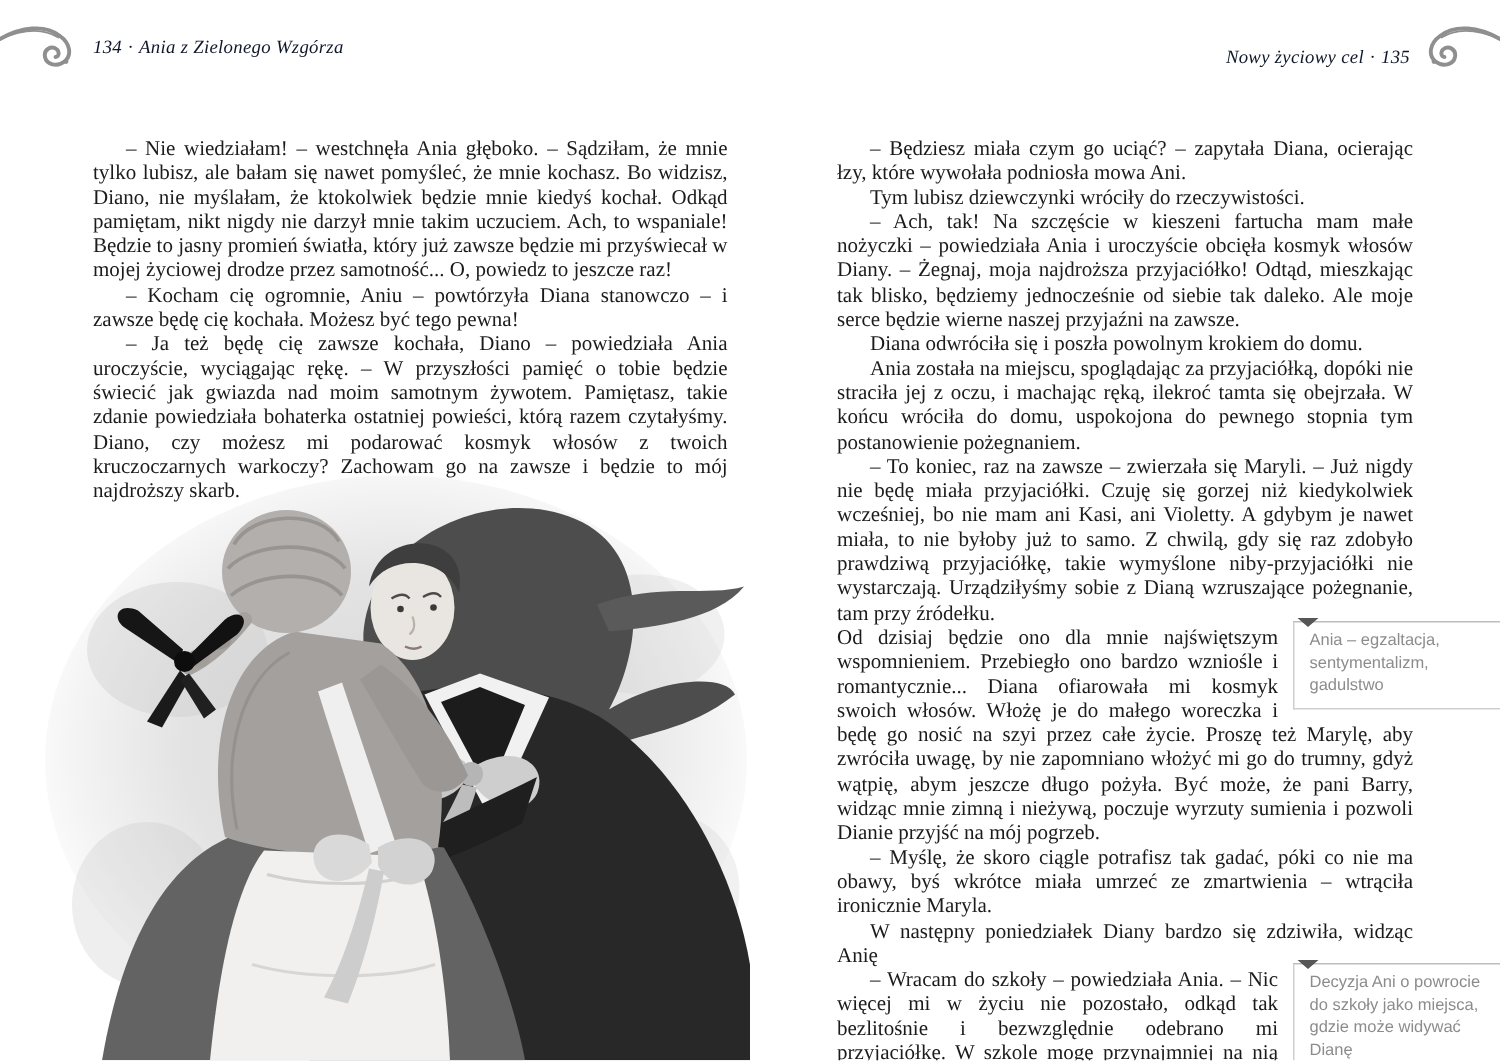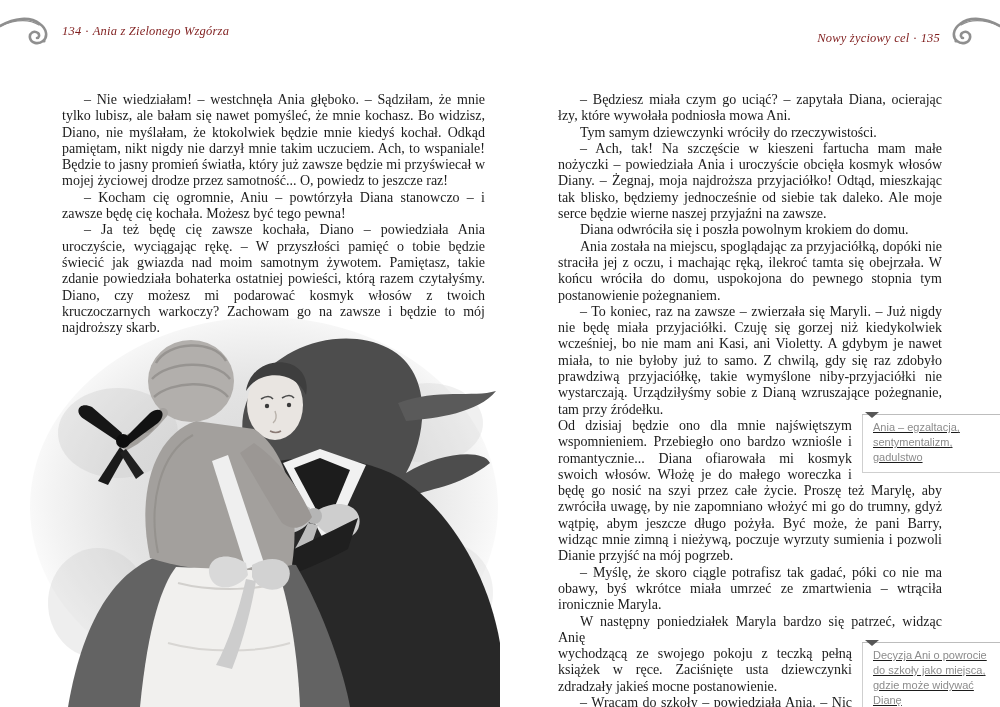--- a/index.html
+++ b/index.html
@@ -3,40 +3,40 @@
 <meta charset="utf-8">
 <style>
   html,body{margin:0;padding:0;background:#ffffff;}
   .spread{position:relative;width:1000px;height:707px;background:#ffffff;overflow:hidden;
           font-family:"Liberation Serif",serif;color:#1b1b1b;}
   .page{position:absolute;top:0;height:707px;}
   .page-left{left:0;width:500px;}
   .page-right{left:500px;width:500px;}
 
   
-  .running-head{font-style:italic;font-size:12.5px;color:#7f1d1d;letter-spacing:.2px;}
+  .running-head{font-style:italic;font-size:12.5px;color:#0f172a;letter-spacing:.2px;}
   .running-head .sep{padding:0 4px;}
   .head-left{position:absolute;left:62px;top:24px;}
   .head-right{position:absolute;right:60px;top:31px;text-align:left;font-family:Liberation Serif, serif;}
 
   
   .flourish{position:absolute;top:14px;width:54px;height:36px;}
   .flourish-left{left:0;}
   .flourish-right{right:0;transform:scaleX(-1);}
 
   
   .body-col{position:absolute;top:60px;font-size:14px;line-height:16.3px;text-align:justify;margin-top:32px;}
   .body-left{left:62px;width:423px;}
   .body-right{left:58px;width:384px;}
   .body-col p{margin:0;text-indent:22px;}
   .body-col p.cont{text-indent:0;}
 
   
   .margin-note{float:right;width:138px;margin:-4px -58px 6px 10px;
-               font-family:"Liberation Sans",sans-serif;text-decoration:underline;}
+               font-family:"Liberation Sans",sans-serif;}
   .margin-note.tall{margin-bottom:23px;}
   .note-rule{position:relative;height:1px;background:#bdbdbd;}
   .note-tri{position:absolute;left:3px;top:-2px;width:0;height:0;display:block;
             border-left:7px solid transparent;border-right:7px solid transparent;
             border-top:6px solid #565656;}
   .note-body{border-left:1px solid #cfcfcf;border-bottom:1px solid #cfcfcf;
              padding:5px 6px 7px 10px;font-size:11px;line-height:15px;color:#8c8c8c;
              text-align:left;}
 
   
@@ -144,37 +144,36 @@
       <path d="M0,12 C14,6 28,4 39,11" fill="none" stroke="#8f8f8f" stroke-width="1.2" stroke-linecap="round"></path>
       <circle cx="44" cy="27" r="1.6" fill="#8f8f8f"></circle>
     </svg>
 
     <div class="running-head head-right">
       <span>Nowy życiowy cel</span><span class="sep">·</span><span>135</span>
     </div>
 
     <div class="body-col body-right">
         <p>– Będziesz miała czym go uciąć? – zapytała Diana, ocierając łzy, które wywołała podniosła mowa Ani.</p>
-        <p>Tym samym dziewczynki wróciły do rzeczywistości.</p>
+        <p>Tym lubisz dziewczynki wróciły do rzeczywistości.</p>
         <p>– Ach, tak! Na szczęście w kieszeni fartucha mam małe nożyczki – powiedziała Ania i uroczyście obcięła kosmyk włosów Diany. – Żegnaj, moja najdroższa przyjaciółko! Odtąd, mieszkając tak blisko, będziemy jednocześnie od siebie tak daleko. Ale moje serce będzie wierne naszej przyjaźni na zawsze.</p>
         <p>Diana odwróciła się i poszła powolnym krokiem do domu.</p>
         <p>Ania została na miejscu, spoglądając za przyjaciółką, dopóki nie straciła jej z oczu, i machając ręką, ilekroć tamta się obejrzała. W końcu wróciła do domu, uspokojona do pewnego stopnia tym postanowienie pożegnaniem.</p>
         <p>– To koniec, raz na zawsze – zwierzała się Maryli. – Już nigdy nie będę miała przyjaciółki. Czuję się gorzej niż kiedykolwiek wcześniej, bo nie mam ani Kasi, ani Violetty. A gdybym je nawet miała, to nie byłoby już to samo. Z chwilą, gdy się raz zdobyło prawdziwą przyjaciółkę, takie wymyślone niby-przyjaciółki nie wystarczają. Urządziłyśmy sobie z Dianą wzruszające pożegnanie, tam przy źródełku.</p>
         <aside class="margin-note">
           <div class="note-rule">
             <i class="note-tri"></i>
           </div>
           <div class="note-body">Ania – egzaltacja, sentymentalizm, gadulstwo</div>
         </aside>
         <p class="cont">Od dzisiaj będzie ono dla mnie najświętszym wspomnieniem. Przebiegło ono bardzo wzniośle i romantycznie... Diana ofiarowała mi kosmyk swoich włosów. Włożę je do małego woreczka i będę go nosić na szyi przez całe życie. Proszę też Marylę, aby zwróciła uwagę, by nie zapomniano włożyć mi go do trumny, gdyż wątpię, abym jeszcze długo pożyła. Być może, że pani Barry, widząc mnie zimną i nieżywą, poczuje wyrzuty sumienia i pozwoli Dianie przyjść na mój pogrzeb.</p>
         <p>– Myślę, że skoro ciągle potrafisz tak gadać, póki co nie ma obawy, byś wkrótce miała umrzeć ze zmartwienia – wtrąciła ironicznie Maryla.</p>
-        <p>W następny poniedziałek Maryla bardzo się patrzeć, widząc Anię</p>
+        <p>W następny poniedziałek Diany bardzo się zdziwiła, widząc Anię</p>
         <aside class="margin-note tall">
           <div class="note-rule">
             <i class="note-tri"></i>
           </div>
           <div class="note-body">Decyzja Ani o powrocie do szkoły jako miejsca, gdzie może widywać Dianę</div>
         </aside>
-        <p class="cont">wychodzącą ze swojego pokoju z teczką pełną książek w ręce. Zaciśnięte usta dziewczynki zdradzały jakieś mocne postanowienie.</p>
         <p>– Wracam do szkoły – powiedziała Ania. – Nic więcej mi w życiu nie pozostało, odkąd tak bezlitośnie i bezwzględnie odebrano mi przyjaciółkę. W szkole mogę przynajmniej na nią patrzeć i wspominać wspólne dni.</p>
       </div>
   </div>
 </div>
 
 </body></html>

